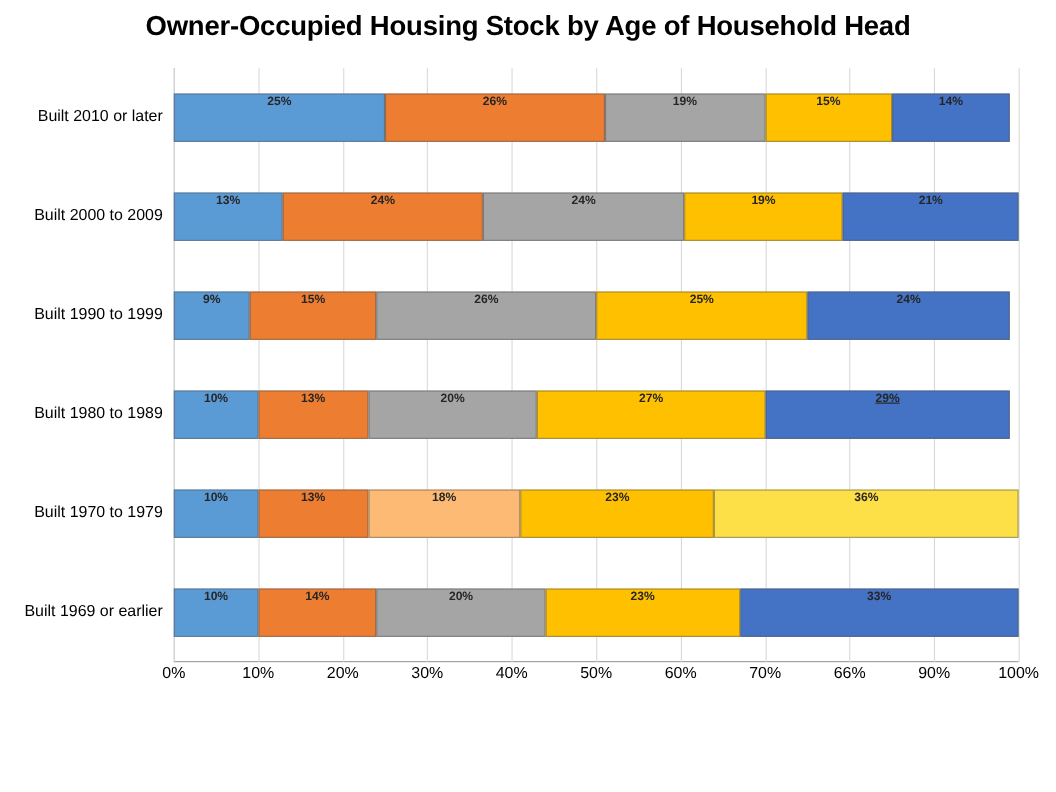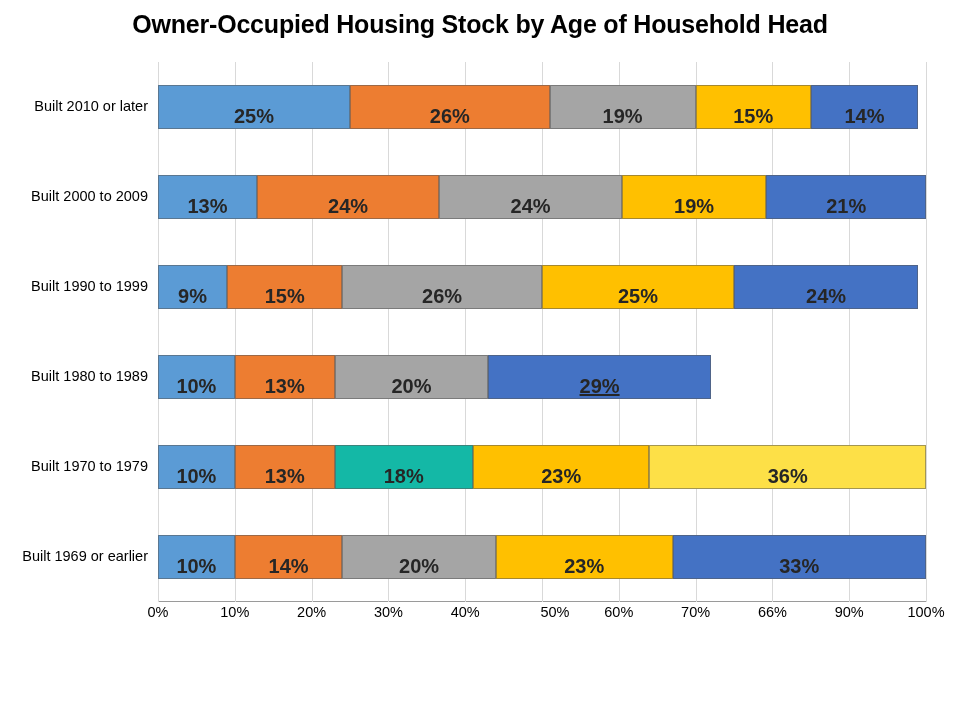--- a/index.html
+++ b/index.html
@@ -66,23 +66,23 @@
     left: 0;
     width: 100%;
     height: 44px;
     display: flex;
   }
   .seg {
     height: 100%;
     box-sizing: border-box;
     border: 1px solid rgba(90,90,90,0.55);
     display: flex;
-    align-items: flex-end;
+    align-items: flex-start;
     justify-content: center;
-    font-size: 20px;
+    font-size: 11px;
     font-weight: bold;
     color: #262626;
     position: relative;
   }
   .seg .seg-label {
     position: relative;
     z-index: 2;
   }
   .cat-label {
     position: absolute;
@@ -207,32 +207,35 @@
       <div class="row" style="top: 293px;">
         <div class="seg" style="width: 76.8px; background: rgb(91, 155, 213);">
           <span class="seg-label">10%</span>
         </div>
         <div class="seg" style="width: 99.84px; background: rgb(237, 125, 49);">
           <span class="seg-label">13%</span>
         </div>
         <div class="seg" style="width: 153.6px; background: rgb(165, 165, 165);">
           <span class="seg-label">20%</span>
         </div>
+        <div class="seg" style="width: 207.36px; background: rgb(255, 192, 0);">
+          <span class="seg-label">27%</span>
+        </div>
         <div class="seg" style="width: 222.72px; background: rgb(68, 114, 196); text-decoration: underline;">
           <span class="seg-label">29%</span>
         </div>
       </div>
       <div class="row" style="top: 383px;">
         <div class="seg" style="width: 76.8px; background: rgb(91, 155, 213);">
           <span class="seg-label">10%</span>
         </div>
         <div class="seg" style="width: 99.84px; background: rgb(237, 125, 49);">
           <span class="seg-label">13%</span>
         </div>
-        <div class="seg" style="width: 138.24px; background: #14b8a6;">
+        <div class="seg" style="width: 138.24px; background: #fdba74;">
           <span class="seg-label">18%</span>
         </div>
         <div class="seg" style="width: 176.64px; background: rgb(255, 192, 0);">
           <span class="seg-label">23%</span>
         </div>
         <div class="seg" style="width: 276.48px; background: #fde047;">
           <span class="seg-label">36%</span>
         </div>
       </div>
       <div class="row" style="top: 473px;">
@@ -264,19 +267,19 @@
       <div class="cat-label" style="top: 548px;">Built 1969 or earlier</div>
     </div>
 
 
 
 <div class="xtick" style="left: 158px;">0%</div>
     <div class="xtick" style="left: 234.8px;">10%</div>
     <div class="xtick" style="left: 311.6px;">20%</div>
     <div class="xtick" style="left: 388.4px; text-align: right;">30%</div>
     <div class="xtick" style="left: 465.2px;">40%</div>
-    <div class="xtick" style="left: 542px; margin-left: 13px;">50%</div>
+    <div class="xtick" style="left: 542px;">50%</div>
     <div class="xtick" style="left: 618.8px;">60%</div>
     <div class="xtick" style="left: 695.6px;">70%</div>
     <div class="xtick" style="left: 772.4px;">66%</div>
     <div class="xtick" style="left: 849.2px;">90%</div>
     <div class="xtick" style="left: 926px;">100%</div>
   </div>
 
 </body></html>

